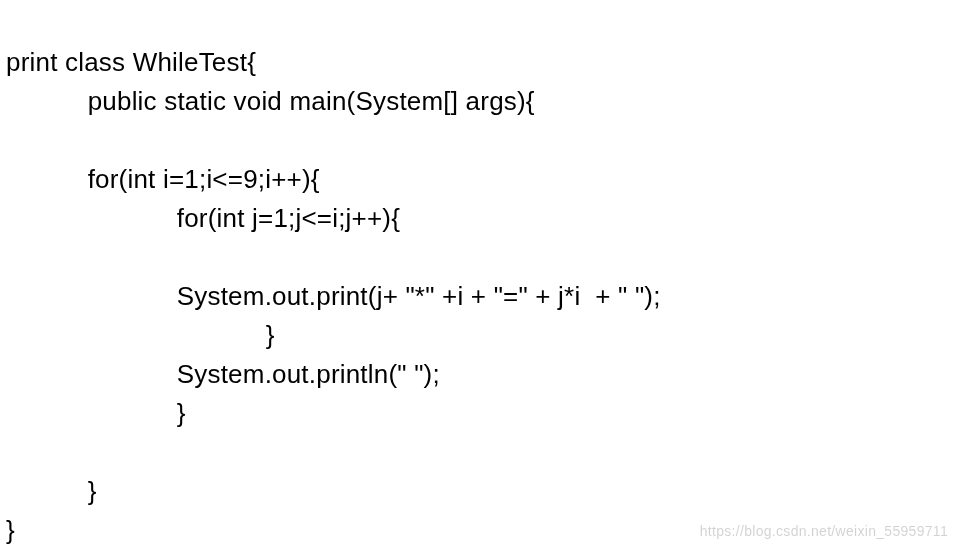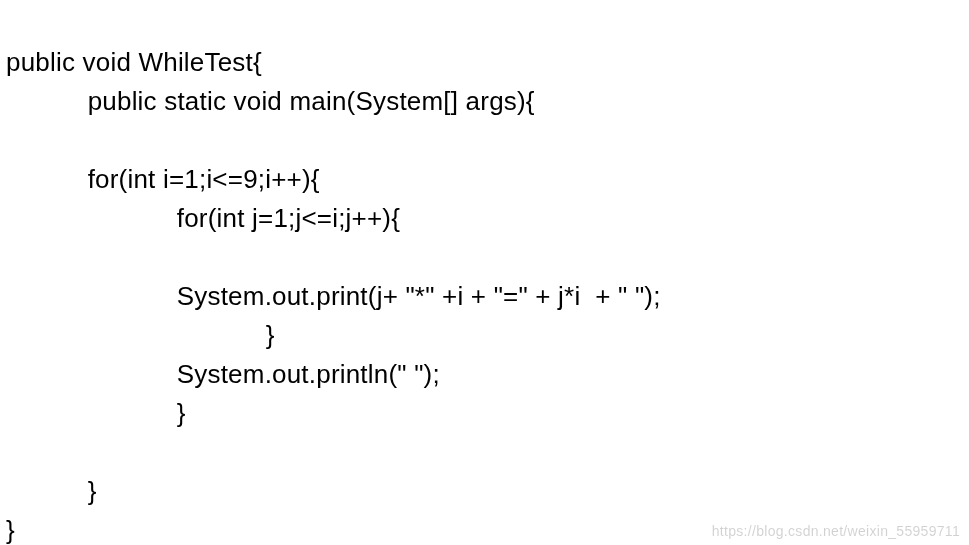--- a/index.html
+++ b/index.html
@@ -15,33 +15,33 @@
     position: relative;
   }
   .code-block {
     white-space: pre;
     line-height: 1.5;
     padding: 4px 0 0 6px;
     letter-spacing: 0.2px;
   }
   .watermark {
     position: absolute;
-    right: 9px;
+    right: 21px;
     bottom: 6px;
     font-size: 14px;
     color: rgba(0,0,0,0.18);
     font-family: Arial, sans-serif;
     letter-spacing: 0.3px;
   }
 </style>
 </head>
 <body>
 
 <div class="code-block">
-<span>public void WhileTest{</span>
+<span>print class WhileTest{</span>
 <span>           public static void main(System[] args){</span>
 <span></span>
 <span>           for(int i=1;i&lt;=9;i++){</span>
 <span>                       for(int j=1;j&lt;=i;j++){</span>
 <span></span>
 <span>                       System.out.print(j+ "*" +i + "=" + j*i  + " ");</span>
 <span>                                   }</span>
 <span>                       System.out.println(" ");</span>
 <span>                       }</span>
 <span></span>

